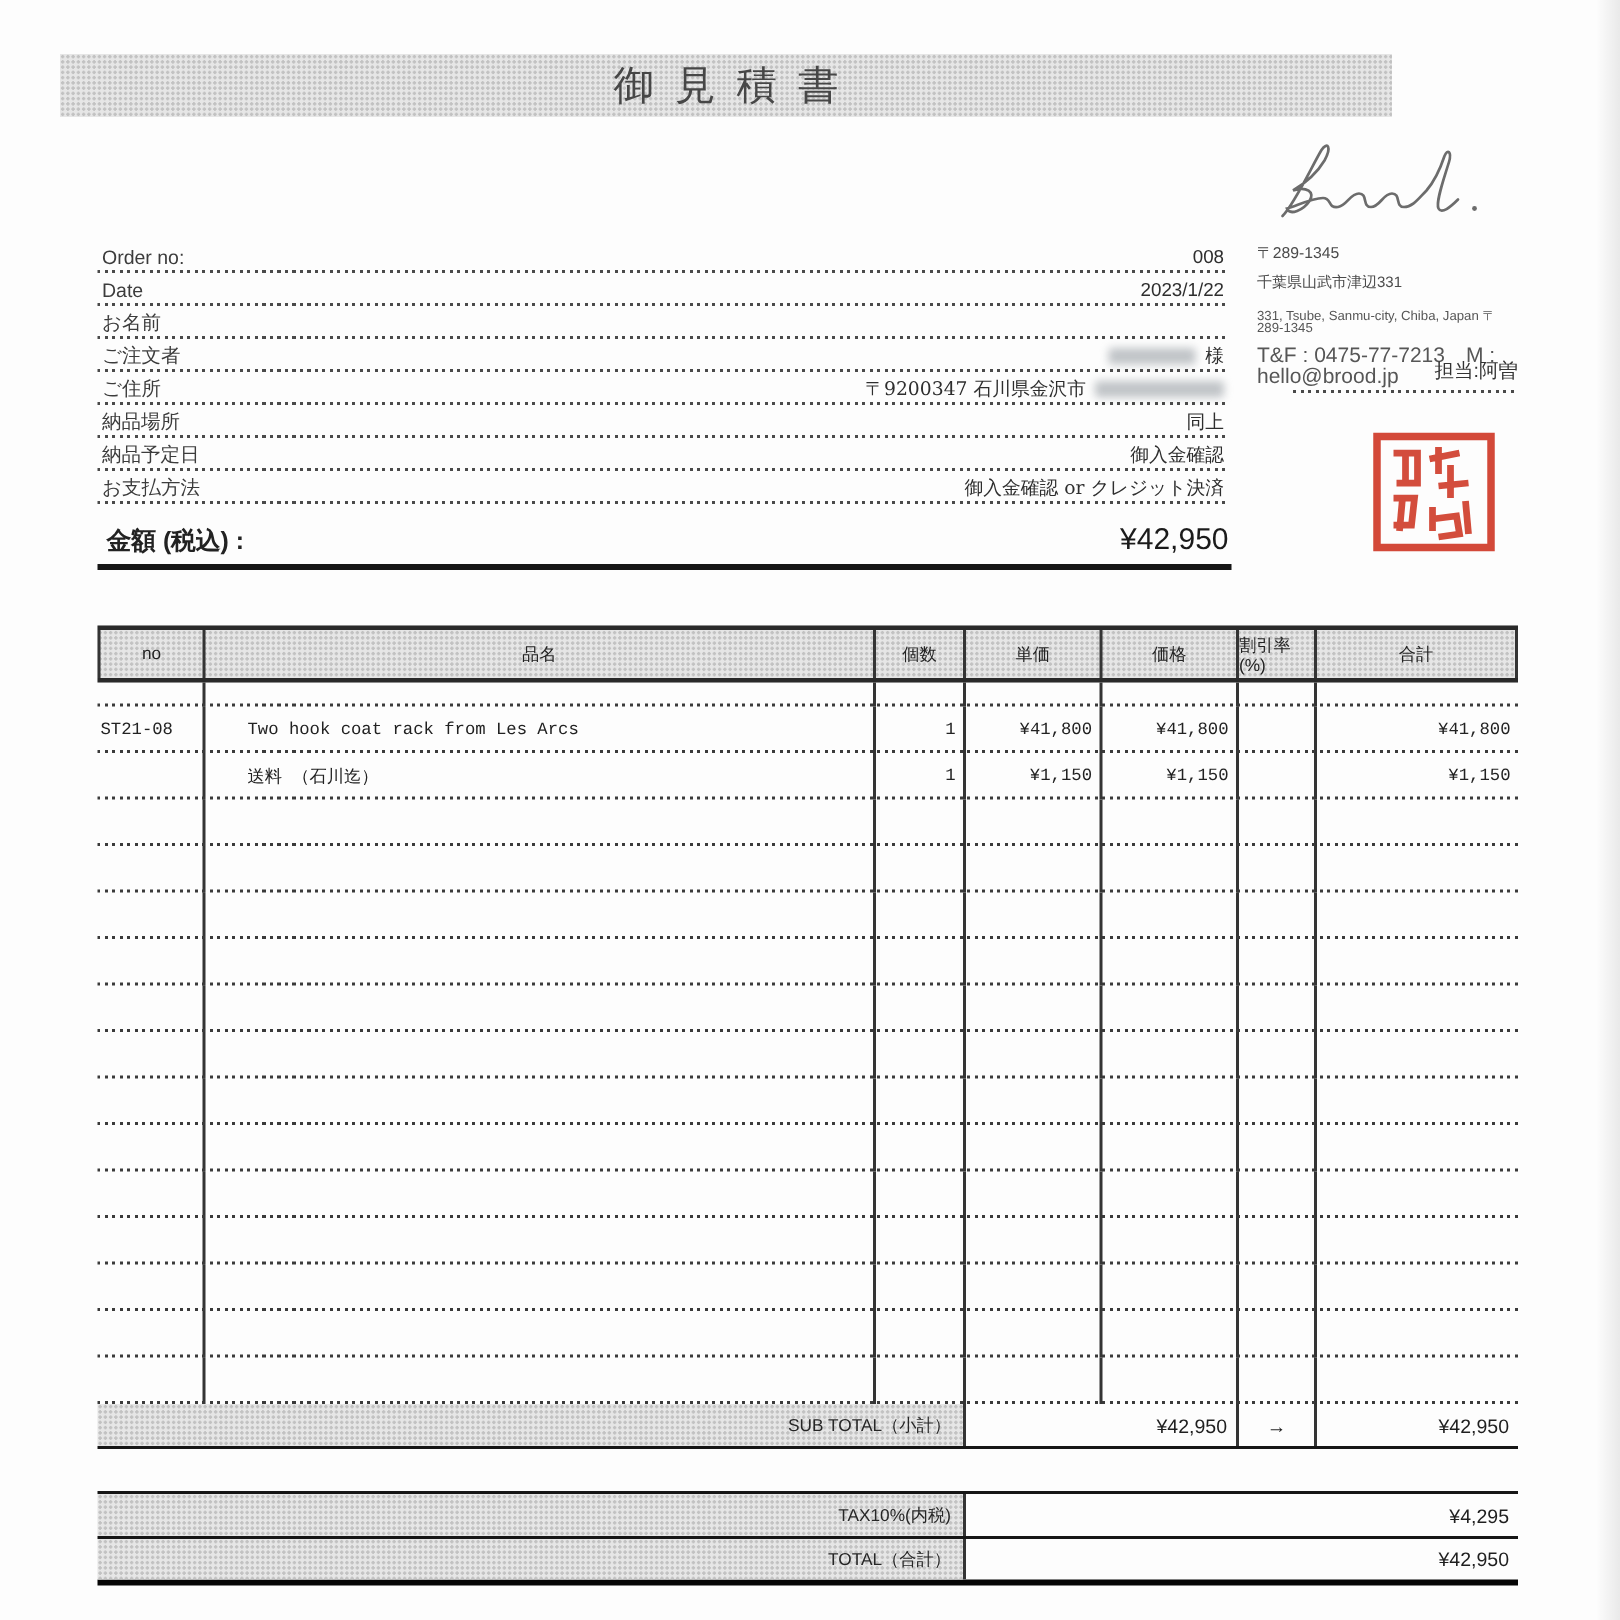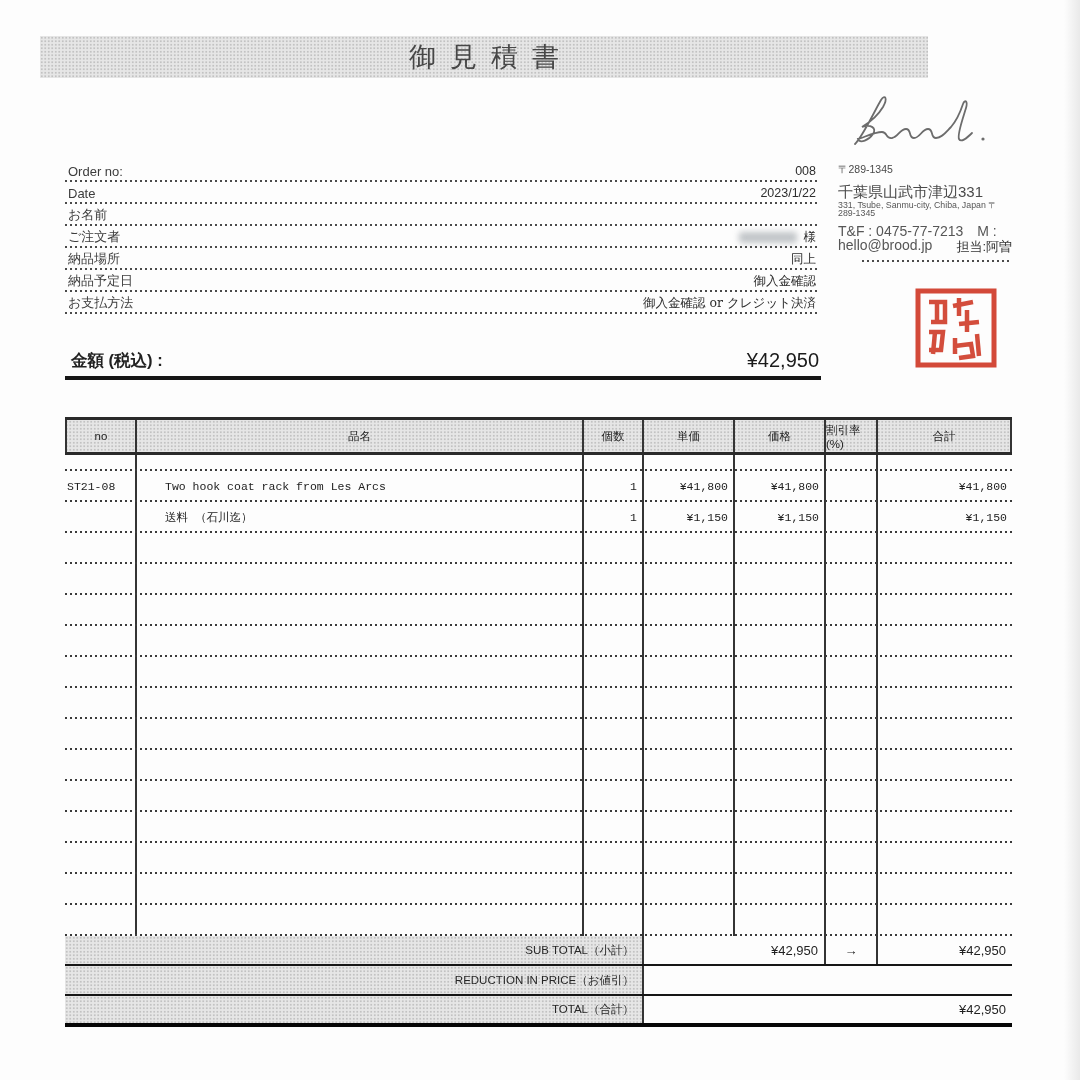--- a/index.html
+++ b/index.html
@@ -27,21 +27,21 @@
   .flabel{font-size:13px;color:#3c3c3c;padding-left:3px;}
   .fvalue{font-size:12.5px;color:#2e2e2e;padding-right:4px;display:flex;align-items:center;}
   .jpserif{font-family:"DejaVu Serif","Liberation Serif",serif;}
   .redact{display:inline-block;width:58px;height:11px;background:#8f969c;filter:blur(3px);
         opacity:.55;border-radius:2px;margin:0 7px;}
   .redact-sm{width:86px;margin:0 0 0 6px;}
 
   
   .company{position:absolute;left:838px;top:164px;width:176px;line-height:1;}
   .co-postal{font-size:10.5px;color:#4a4a4a;margin-bottom:9px;}
-  .co-jp{font-size:15px;color:#4a4a4a;margin-bottom:2px;}
+  .co-jp{font-size:10px;color:#4a4a4a;margin-bottom:12px;}
   .co-en{font-size:8.8px;color:#565656;margin-bottom:6px;}
   .co-contact{font-size:14px;color:#565656;}
   .staff{position:absolute;left:862px;top:238px;width:150px;height:24px;
         font-size:13px;color:#333;text-align:right;}
   .staff::after{content:"";position:absolute;left:0;right:0;bottom:0;height:2.5px;
         background:repeating-linear-gradient(90deg,#4a4a4a 0 2px,rgba(0,0,0,0) 2px 5px);}
 
   
   .seal{position:absolute;left:915px;top:288px;width:82px;height:80px;}
 
@@ -111,20 +111,27 @@
       <span class="fvalue"></span>
     </div>
     <div class="frow">
       <span class="flabel">ご注文者</span>
       <span class="fvalue jpserif">
         <span class="redact"></span>
         <span>様</span>
       </span>
     </div>
     <div class="frow">
+      <span class="flabel">ご住所</span>
+      <span class="fvalue jpserif">
+        <span>〒9200347 石川県金沢市</span>
+        <span class="redact redact-sm"></span>
+      </span>
+    </div>
+    <div class="frow">
       <span class="flabel">納品場所</span>
       <span class="fvalue jpserif">同上</span>
     </div>
     <div class="frow">
       <span class="flabel">納品予定日</span>
       <span class="fvalue jpserif">御入金確認</span>
     </div>
     <div class="frow">
       <span class="flabel">お支払方法</span>
       <span class="fvalue jpserif">御入金確認 or クレジット決済</span>
@@ -323,22 +330,25 @@
     </div>
 
     <div>
       <div class="sumrow">
         <div class="sumlabel halftone">SUB TOTAL（小計）</div>
         <div class="sumval b-r">¥42,950</div>
         <div class="sumarrow">→</div>
         <div class="sumval">¥42,950</div>
       </div>
       <div class="sumrow merged">
-        <div class="sumlabel halftone">REDUCTION IN PRICE（お値引）</div>
         <div class="sumval"></div>
+      </div>
+      <div class="sumrow merged">
+        <div class="sumlabel halftone">TAX10%(内税)</div>
+        <div class="sumval">¥4,295</div>
       </div>
       <div class="sumrow merged last">
         <div class="sumlabel halftone">TOTAL（合計）</div>
         <div class="sumval">¥42,950</div>
       </div>
     </div>
 
   </div>
 
   <div class="photo-edge-right"></div>

